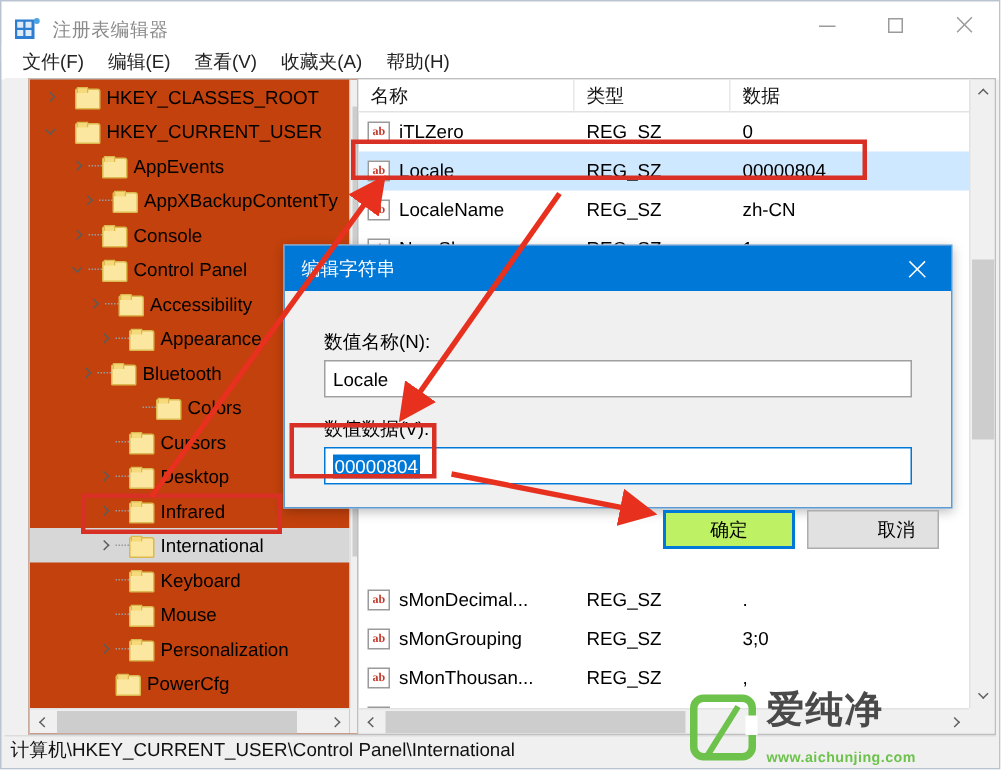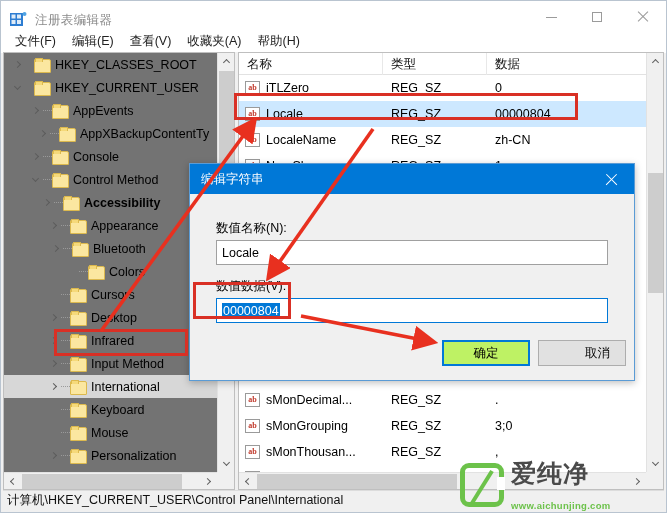--- a/index.html
+++ b/index.html
@@ -69,23 +69,23 @@
 
   
   .content {
     position: absolute; left: 2px; top: 51px;
     width: 661px; height: 438px;
     background: #f0f0f0;
   }
 
   
   .tree-pane {
-    position: absolute; left: 0; top: 0;
+    position: absolute; left: 16px; top: 0;
     width: 232px; height: 438px;
-    background: #737373;
+    background: #c2410c;
     border: 1px solid #bfbfbf;
     overflow: hidden;
   }
   .tree-scroll {
     position: absolute; left: 0; top: 0;
     width: 214px; height: 419px;
     overflow: hidden;
   }
   .tnode {
     position: relative;
@@ -229,21 +229,21 @@
     border-top: 1px solid #dcdcdc;
     display: flex; align-items: center;
     padding-left: 4px;
     font-size: 12.5px; color: #111;
     white-space: nowrap;
   }
 
   
   .dialog {
     position: absolute; left: 188px; top: 162px;
-    width: 446px; height: 218px;
+    width: 446px; height: 176px;
     background: #f0f0f0;
     border: 1px solid #5a9bd5;
     box-shadow: 0 2px 7px rgba(0,0,0,.25);
   }
   .dlg-title {
     position: absolute; left: 0; top: 0;
     width: 444px; height: 30px;
     background: #0078d7;
   }
   .dlg-title-text {
@@ -429,39 +429,39 @@
             <span class="dashline"></span>
             <span class="folder"></span>
             <span class="tlabel">Console</span>
           </div>
           <div class="tnode" style="padding-left: 24px;">
             <span class="twist open">
               <span class="chev"></span>
             </span>
             <span class="dashline"></span>
             <span class="folder"></span>
-            <span class="tlabel">Control Method</span>
-          </div>
-          <div class="tnode" style="padding-left: 35px; font-weight: bold;">
+            <span class="tlabel">Control Panel</span>
+          </div>
+          <div class="tnode" style="padding-left: 35px;">
             <span class="twist closed">
               <span class="chev"></span>
             </span>
             <span class="dashline"></span>
             <span class="folder"></span>
             <span class="tlabel">Accessibility</span>
           </div>
           <div class="tnode" style="padding-left: 42px;">
             <span class="twist closed">
               <span class="chev"></span>
             </span>
             <span class="dashline"></span>
             <span class="folder"></span>
             <span class="tlabel">Appearance</span>
           </div>
-          <div class="tnode" style="padding-left: 44px;">
+          <div class="tnode" style="padding-left: 30px;">
             <span class="twist closed">
               <span class="chev"></span>
             </span>
             <span class="dashline"></span>
             <span class="folder"></span>
             <span class="tlabel">Bluetooth</span>
           </div>
           <div class="tnode" style="padding-left: 60px;">
             <span class="twist none"></span>
             <span class="dashline"></span>
@@ -482,28 +482,20 @@
             <span class="folder"></span>
             <span class="tlabel">Desktop</span>
           </div>
           <div class="tnode" style="padding-left: 42px;">
             <span class="twist closed">
               <span class="chev"></span>
             </span>
             <span class="dashline"></span>
             <span class="folder"></span>
             <span class="tlabel">Infrared</span>
-          </div>
-          <div class="tnode" style="padding-left: 42px;">
-            <span class="twist closed">
-              <span class="chev"></span>
-            </span>
-            <span class="dashline"></span>
-            <span class="folder"></span>
-            <span class="tlabel">Input Method</span>
           </div>
           <div class="tnode sel" style="padding-left: 42px;">
             <span class="twist closed">
               <span class="chev"></span>
             </span>
             <span class="dashline"></span>
             <span class="folder"></span>
             <span class="tlabel">International</span>
           </div>
           <div class="tnode" style="padding-left: 42px;">

